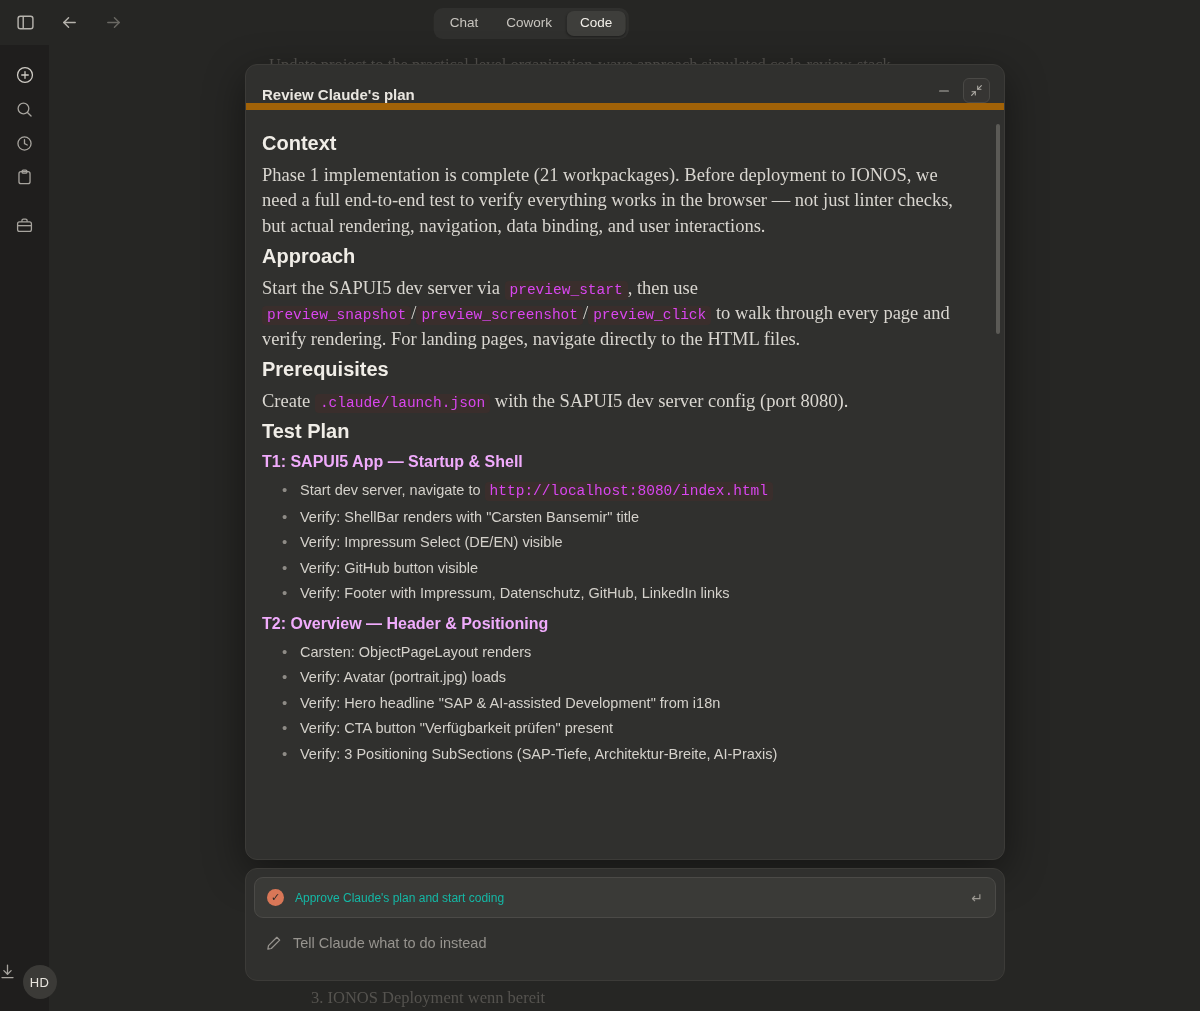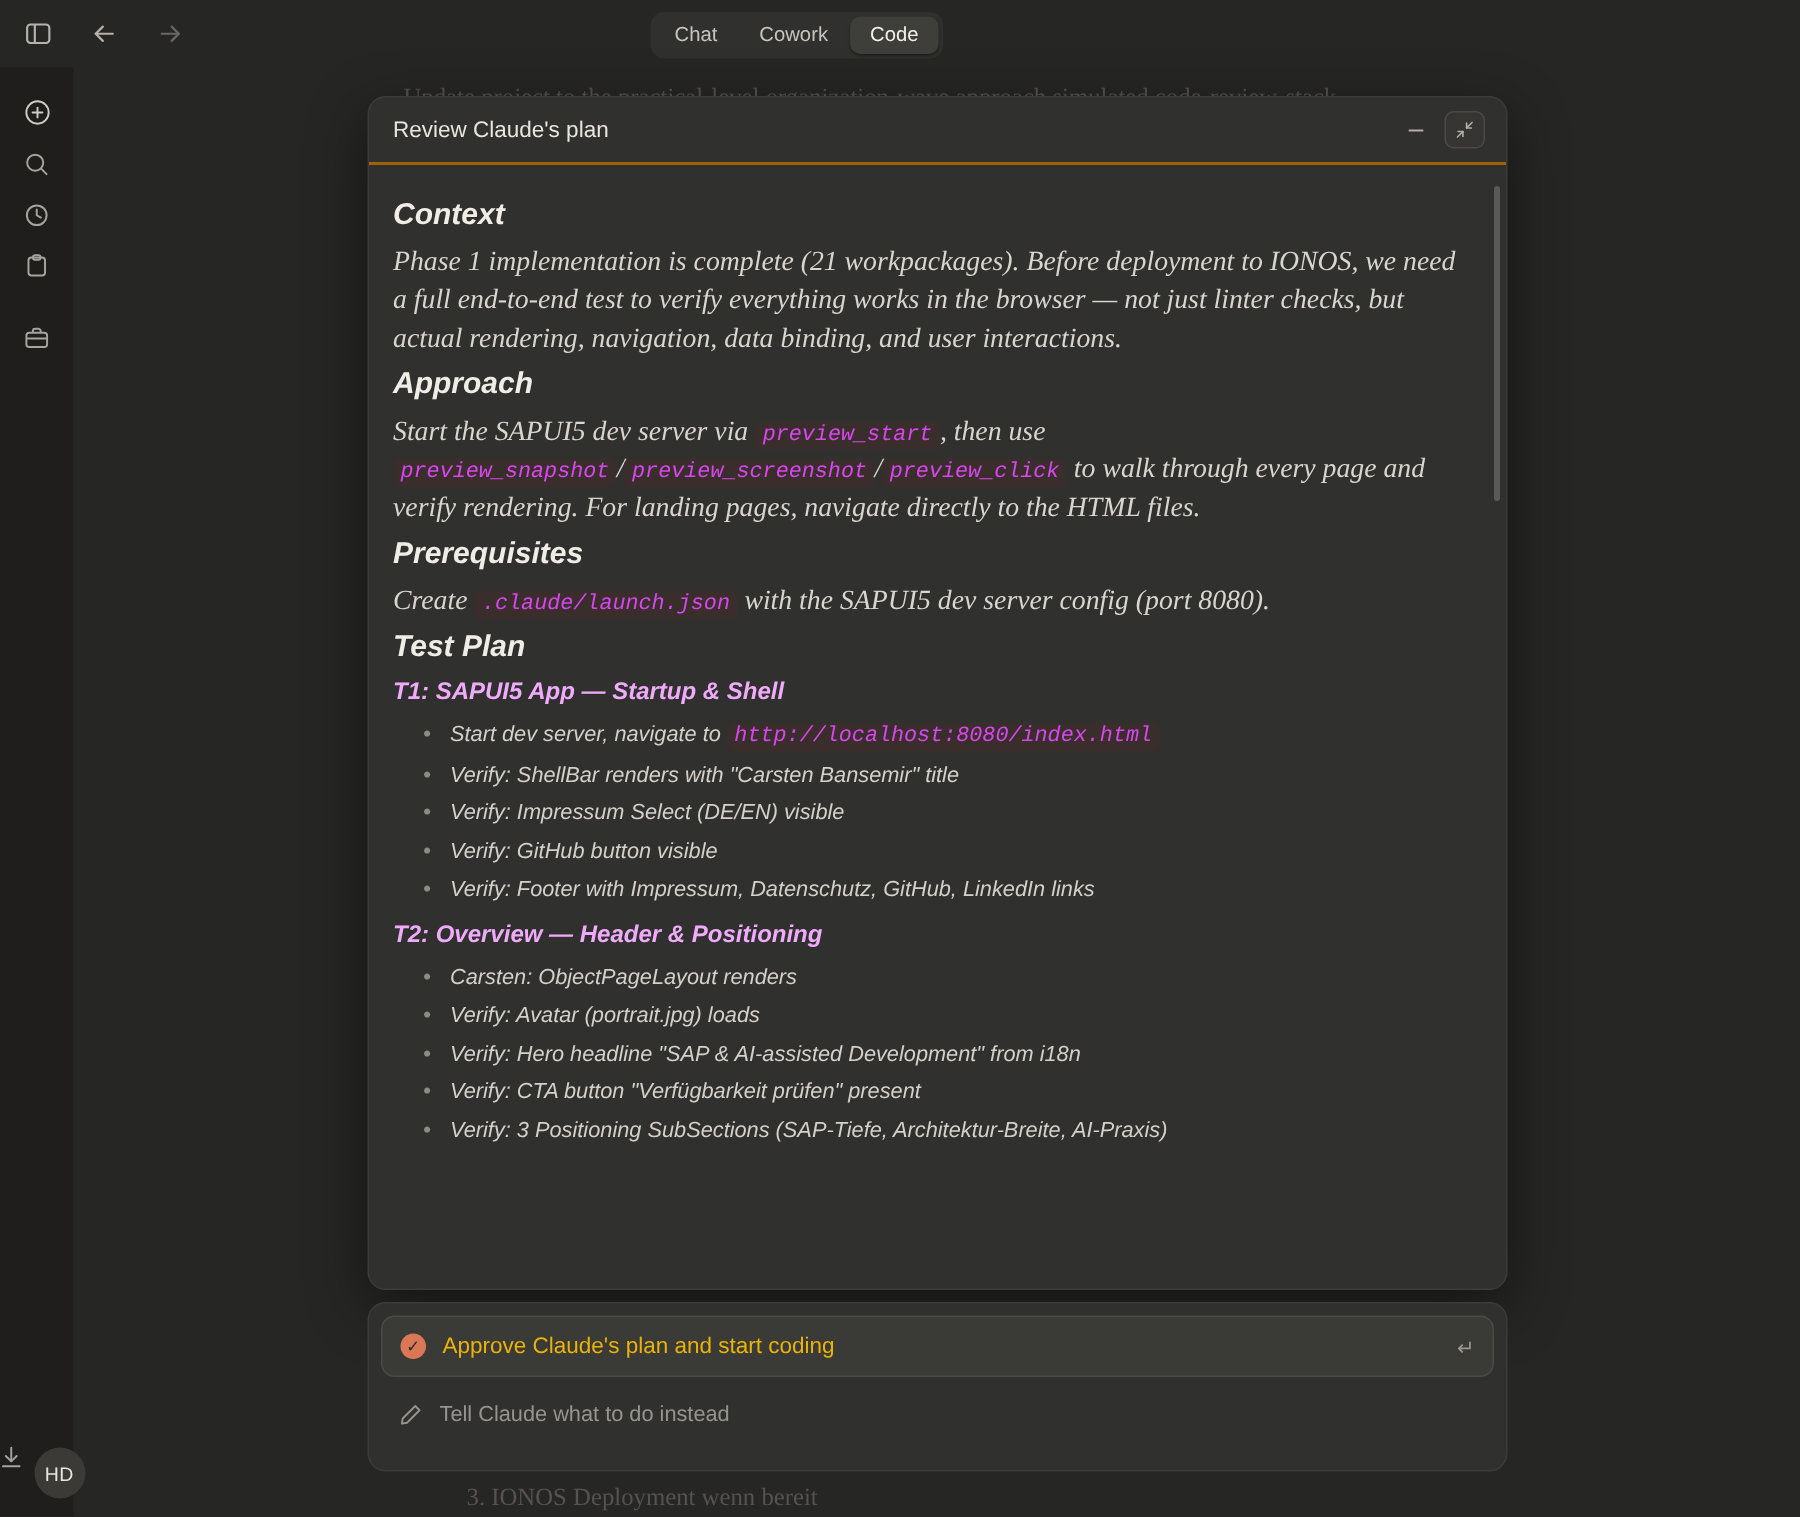--- a/index.html
+++ b/index.html
@@ -89,43 +89,43 @@
     position: absolute; left: 245px; top: 64px;
     width: 760px; height: 796px;
     background: #30302e;
     border: 1px solid #3c3b38;
     border-radius: 12px;
     overflow: hidden;
     box-shadow: 0 12px 40px rgba(0,0,0,.45);
   }
   .panel-header {
     height: 45px;
-    display: flex; align-items: center;
+    display: flex; align-items: flex-end;
     padding: 0 14px 0 16px;
-    border-bottom: 2px solid #a16207;
+    border-bottom: 7px solid #a16207;
+    font-weight: bold;
   }
   .panel-title {
     flex: 1;
     color: #e9e6e0;
     font-size: 15px;
   }
   .hdr-btn {
     width: 27px; height: 25px; border-radius: 6px;
     display: flex; align-items: center; justify-content: center;
     color: #b2afa9; cursor: pointer; margin-left: 6px;
   }
   .hdr-btn.boxed { border: 1px solid #4a4946; background: #363533; }
 
   .panel-body {
     position: relative;
     height: 751px;
     overflow: hidden;
     padding: 22px 28px 0 16px;
     color: #d6d3cd;
-    font-style: italic;
   }
   .doc {
     font-family: "Liberation Serif", serif;
     color: #dbd8d2;
     padding-left: 0;
   }
   .doc h2 {
     font-family: "Liberation Sans", sans-serif;
     font-size: 20px; font-weight: 600;
     color: #f0ede7;
@@ -195,21 +195,21 @@
     padding: 0 12px;
     cursor: pointer;
   }
   .check {
     width: 17px; height: 17px; border-radius: 50%;
     background: #d97757; color: #2a2a28;
     display: flex; align-items: center; justify-content: center;
     font-size: 11px; margin-right: 11px; flex: none;
   }
   .action-primary .label {
-    flex: 1; font-size: 15px; color: #eab308;
+    flex: 1; font-size: 12px; color: #14b8a6;
   }
   .enter-key { color: #9b9892; font-size: 14px; }
   .action-secondary {
     height: 40px;
     display: flex; align-items: center;
     padding: 0 12px;
     margin-top: 5px;
     cursor: pointer;
   }
   .action-secondary .label { font-size: 14.5px; color: #97948f; margin-left: 11px; }

